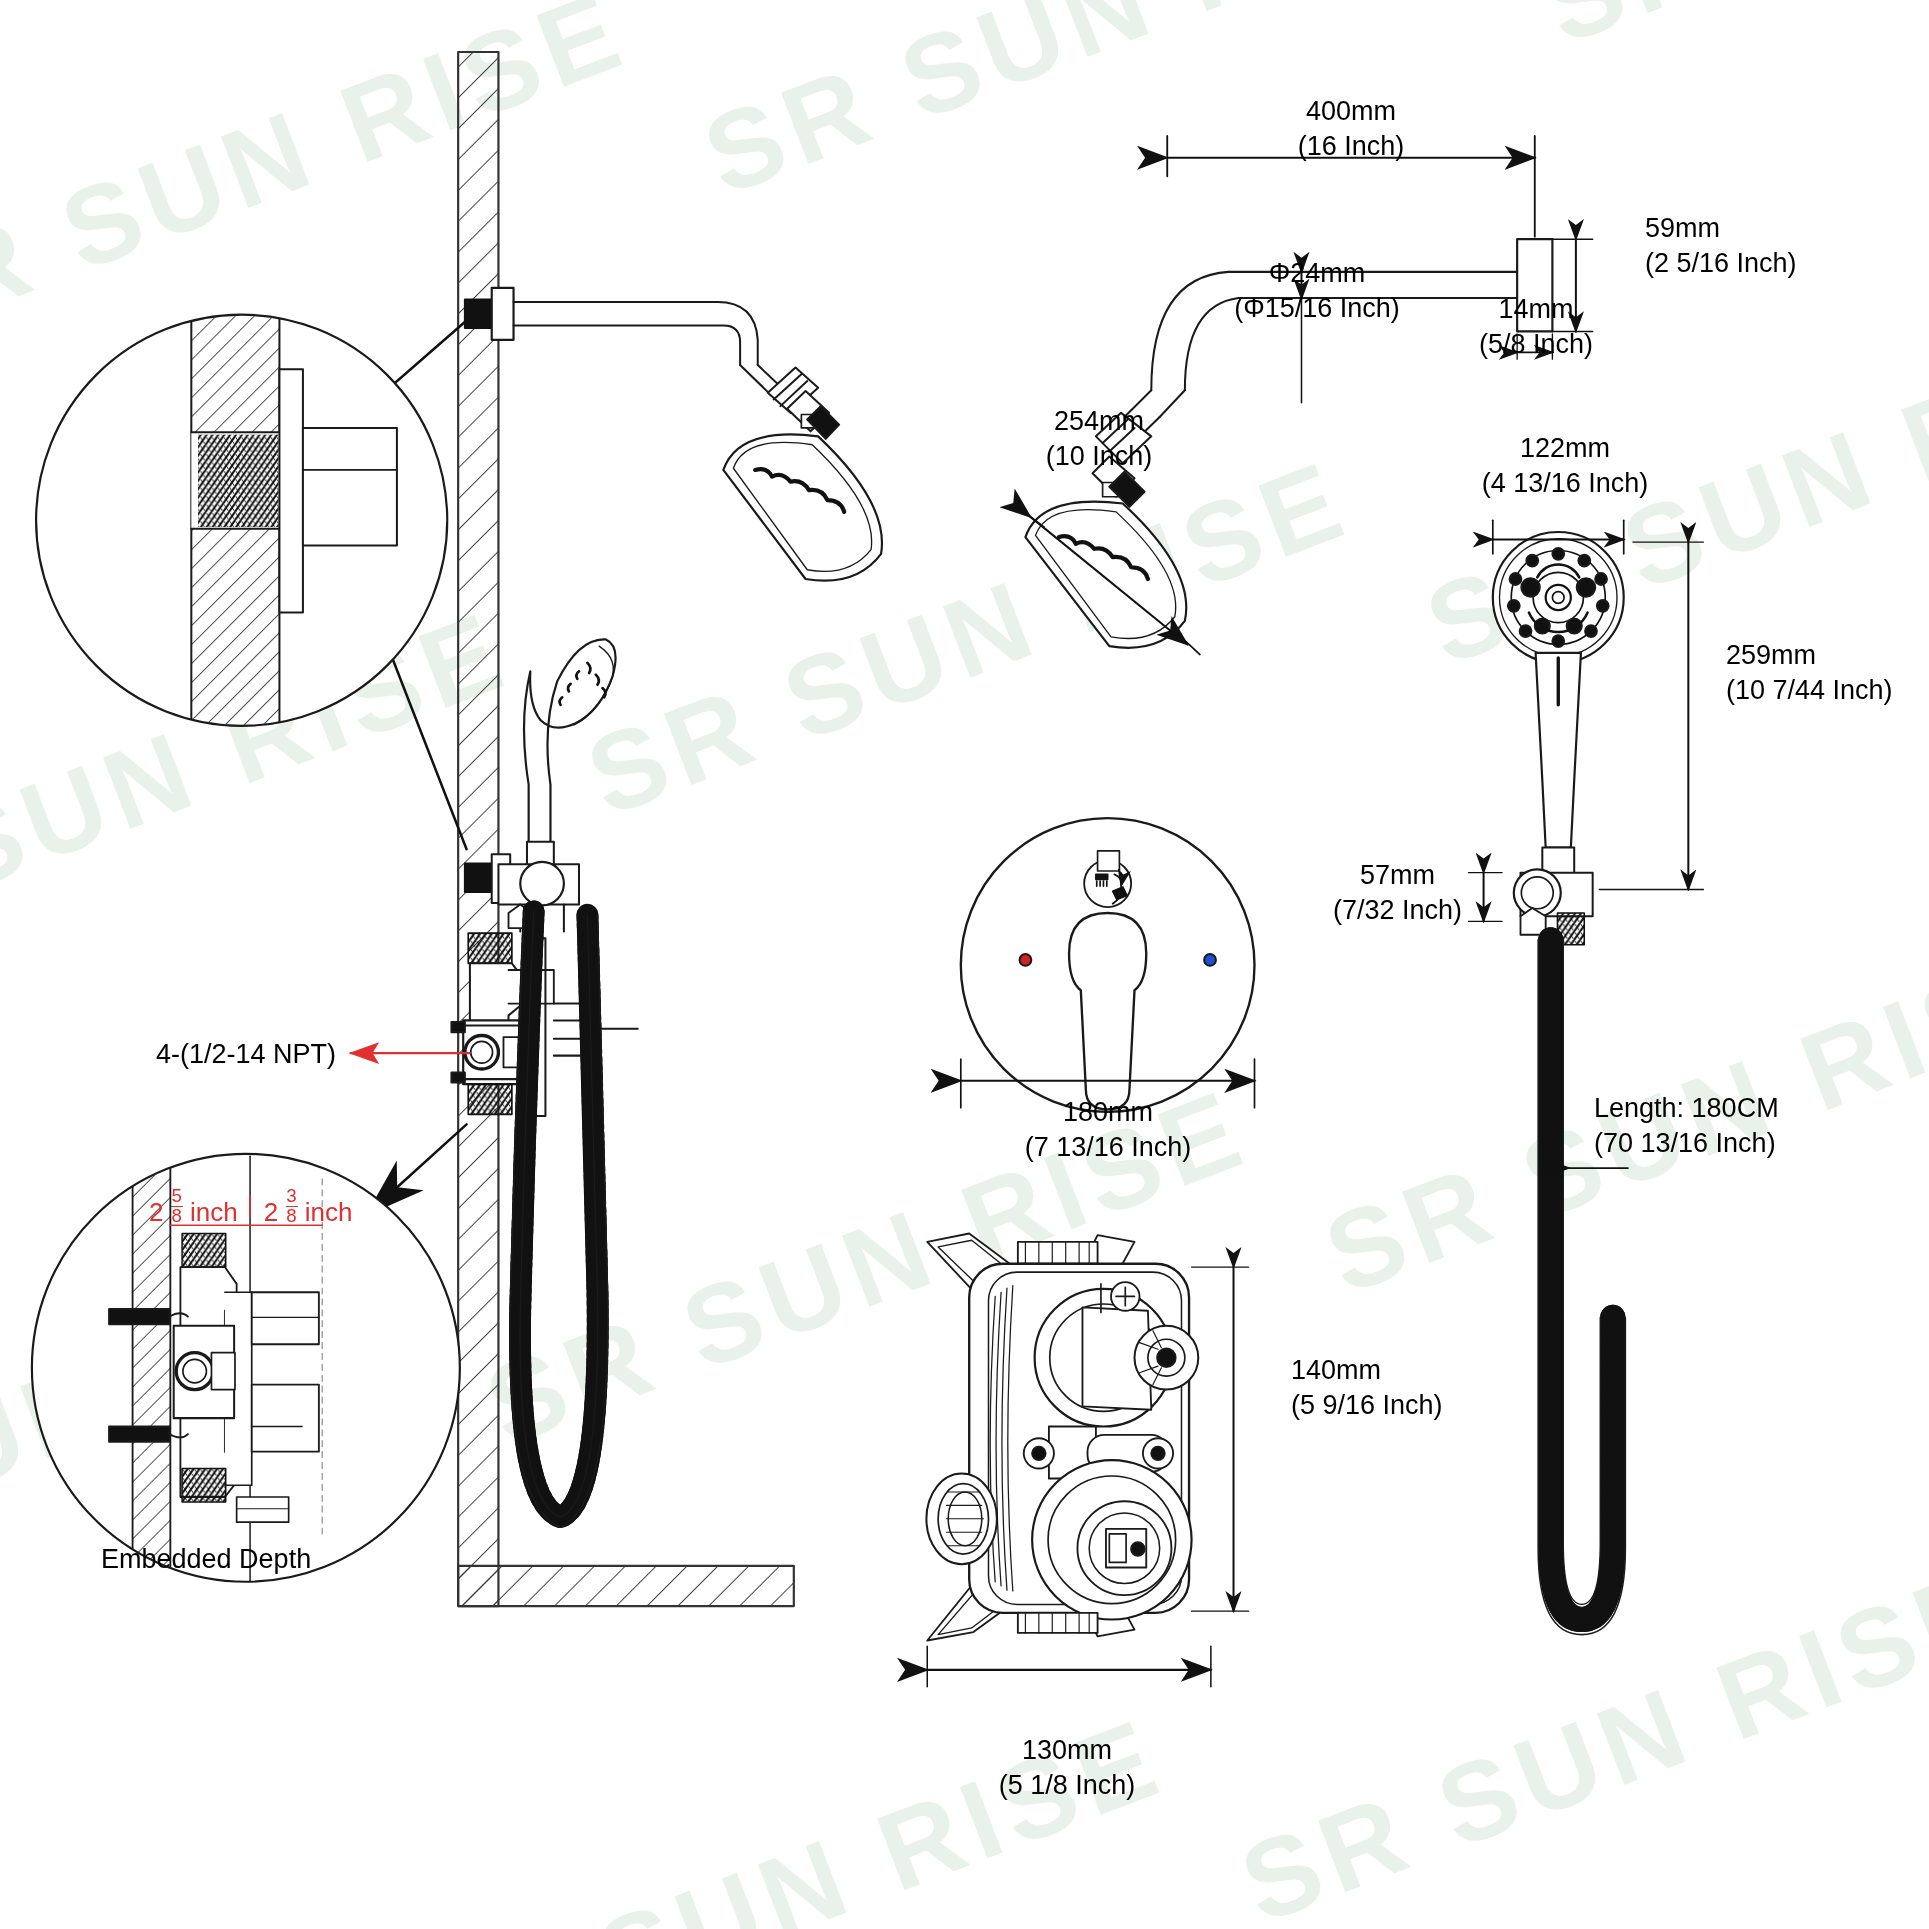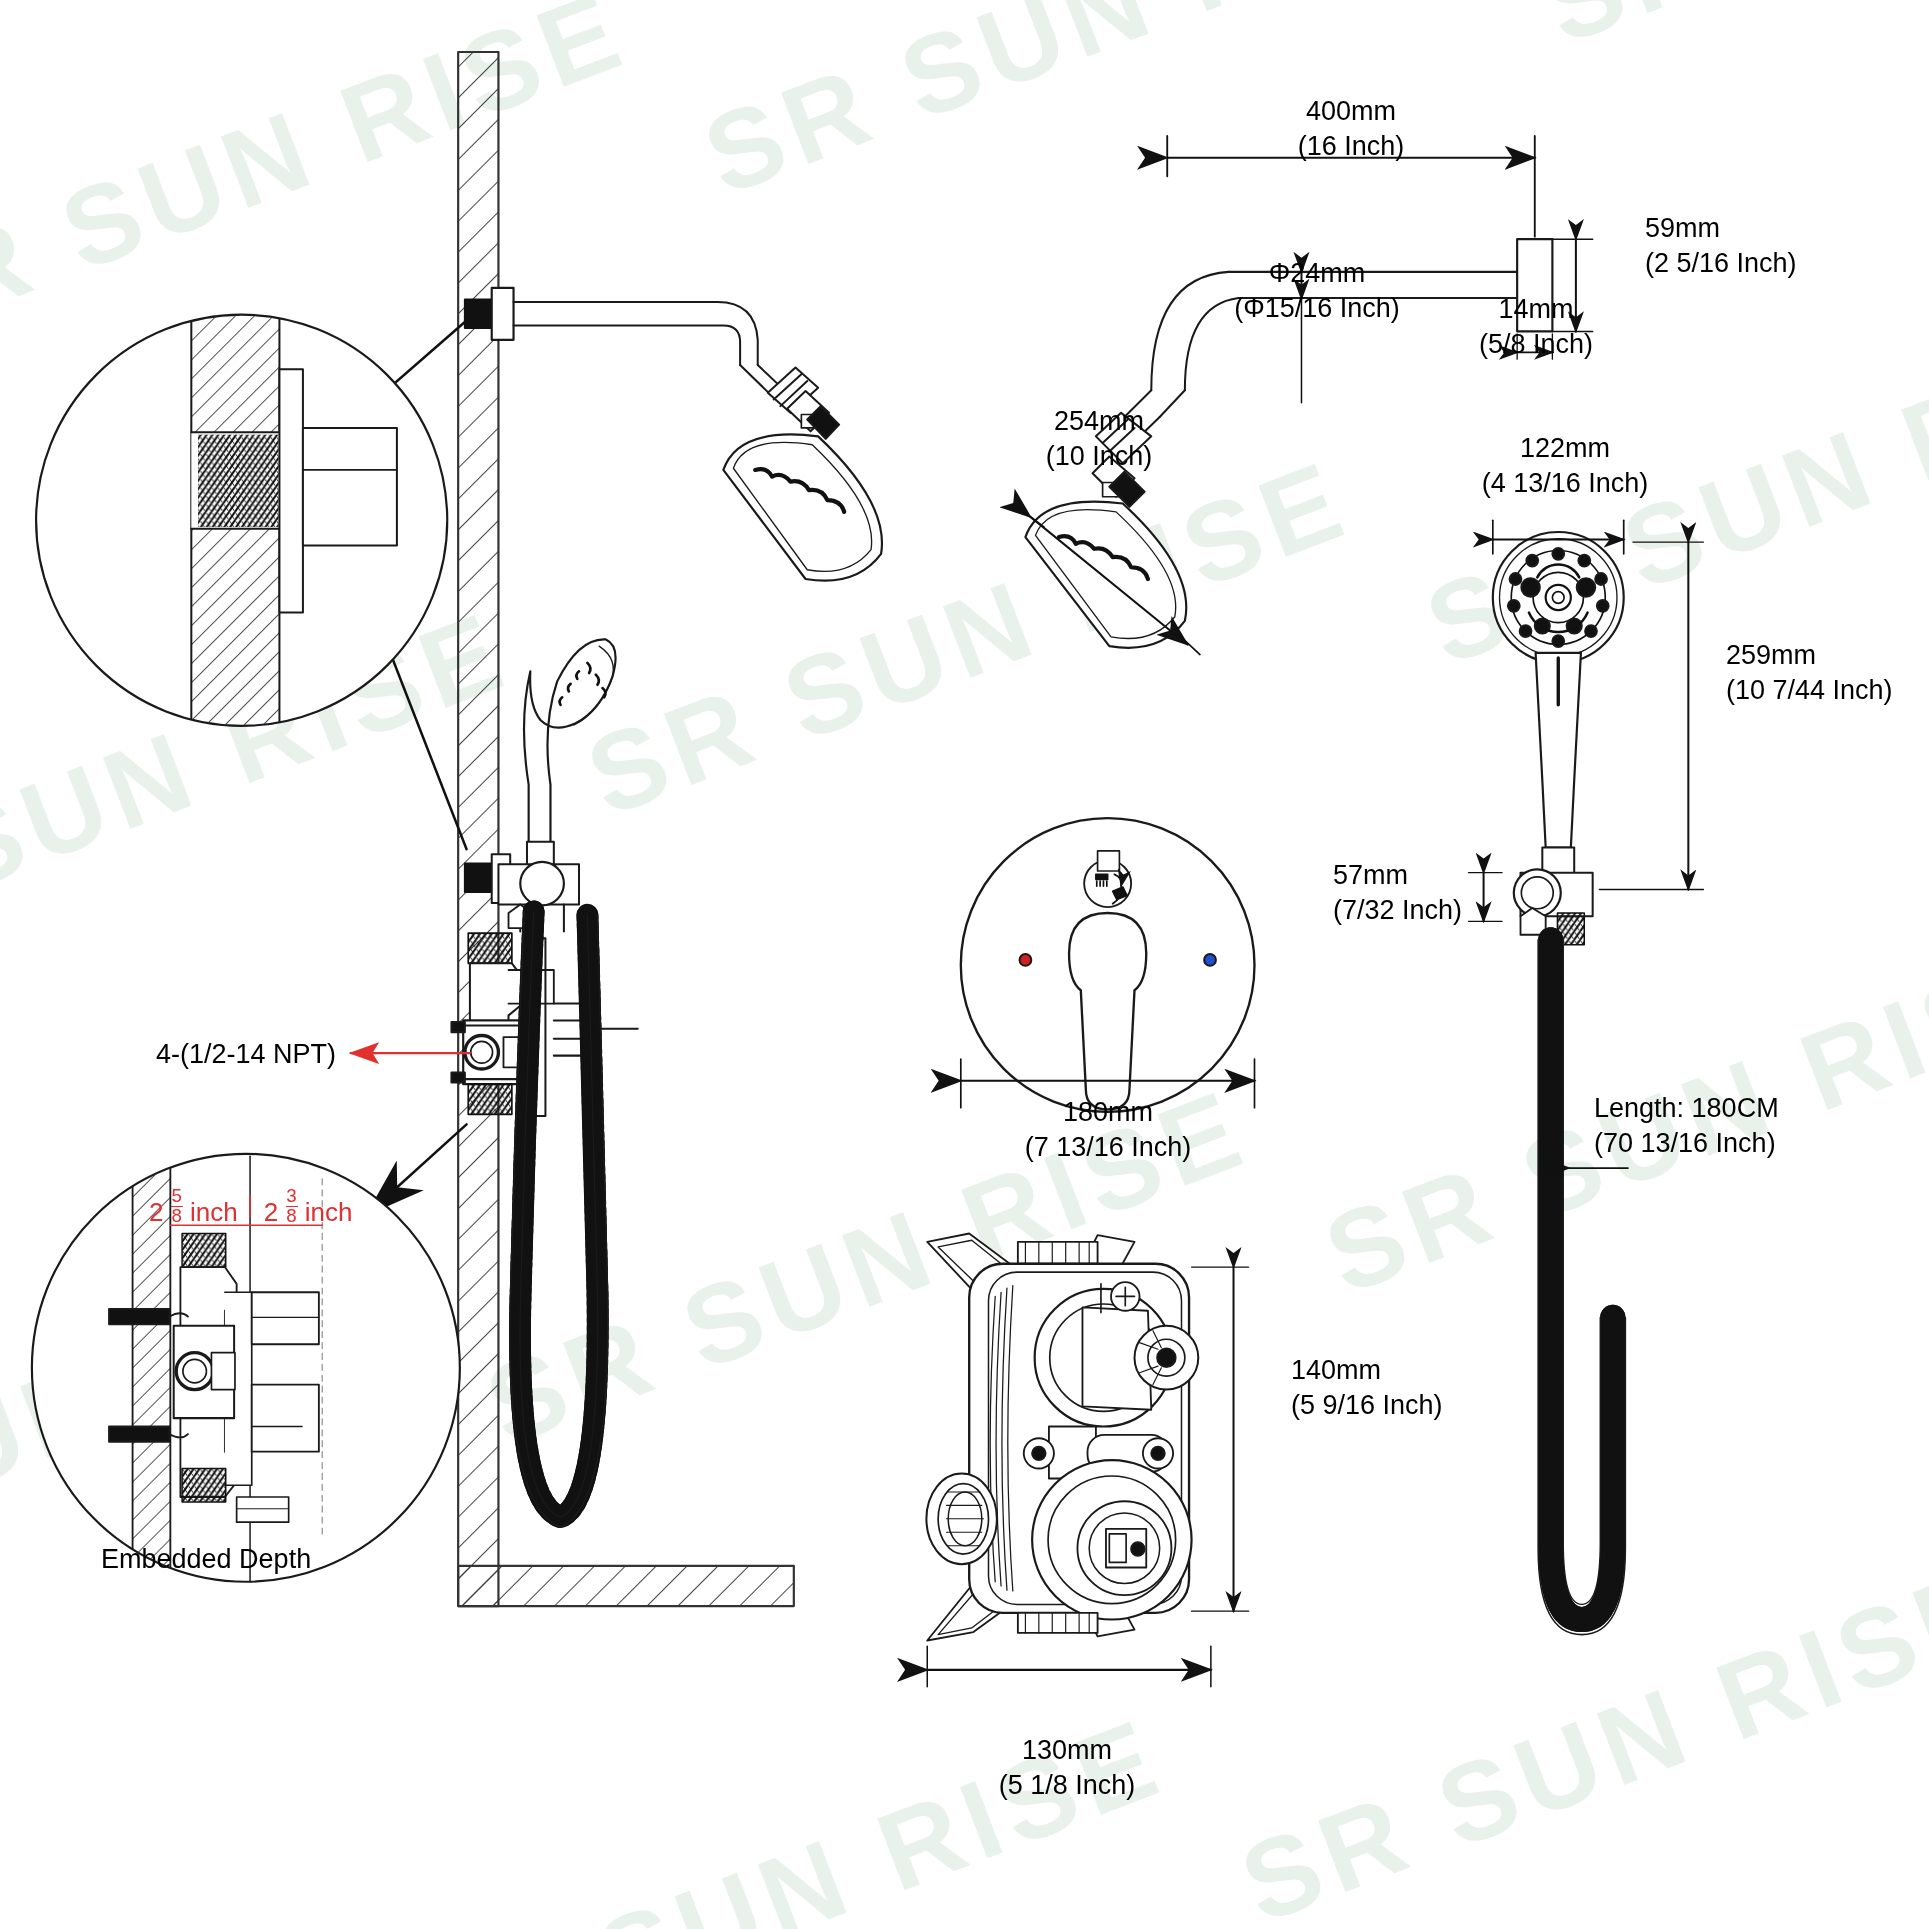--- a/index.html
+++ b/index.html
@@ -27,21 +27,21 @@
   
   .draw{position:absolute;left:0;top:0;width:1930px;height:1930px;z-index:2;}
   
   .lbl{
     position:absolute;z-index:4;
     font-family:"Liberation Sans", sans-serif;
     font-size:27px;line-height:1.28;
     color:#000000;white-space:nowrap;
   }
   .lbl.c{text-align:center;transform:translateX(-50%);}
-  .lbl.r{text-align:left;transform:translateX(-100%);}
+  .lbl.r{text-align:center;transform:translateX(-100%);}
   .lbl.red{color:#e03030;font-size:26px;}
   .frac{display:inline-block;vertical-align:-0.05em;font-size:0.72em;line-height:1;text-align:center;}
   .frac .n{display:block;border-bottom:0.8px solid currentColor;padding:0 0.8px;}
   .frac .d{display:block;padding:0 0.8px;}
 </style>
 </head>
 <body>
 
 <div class="stage">
 

